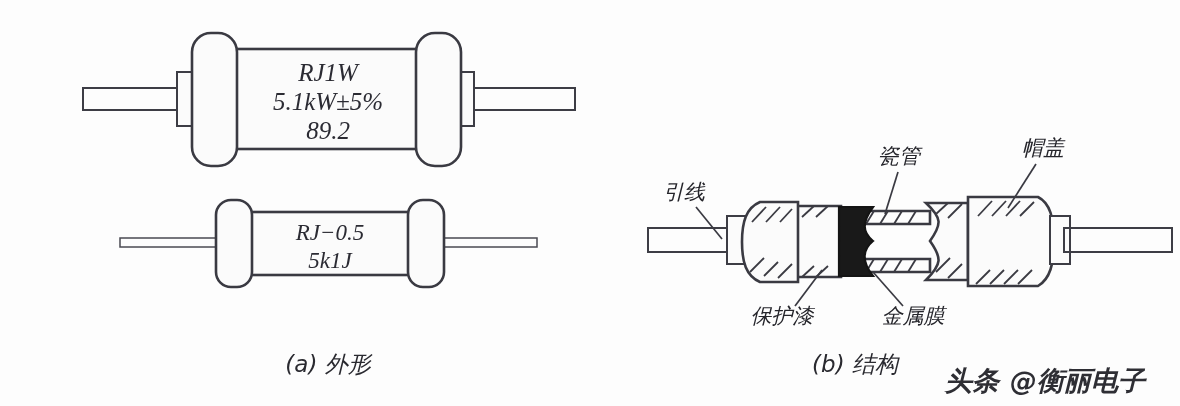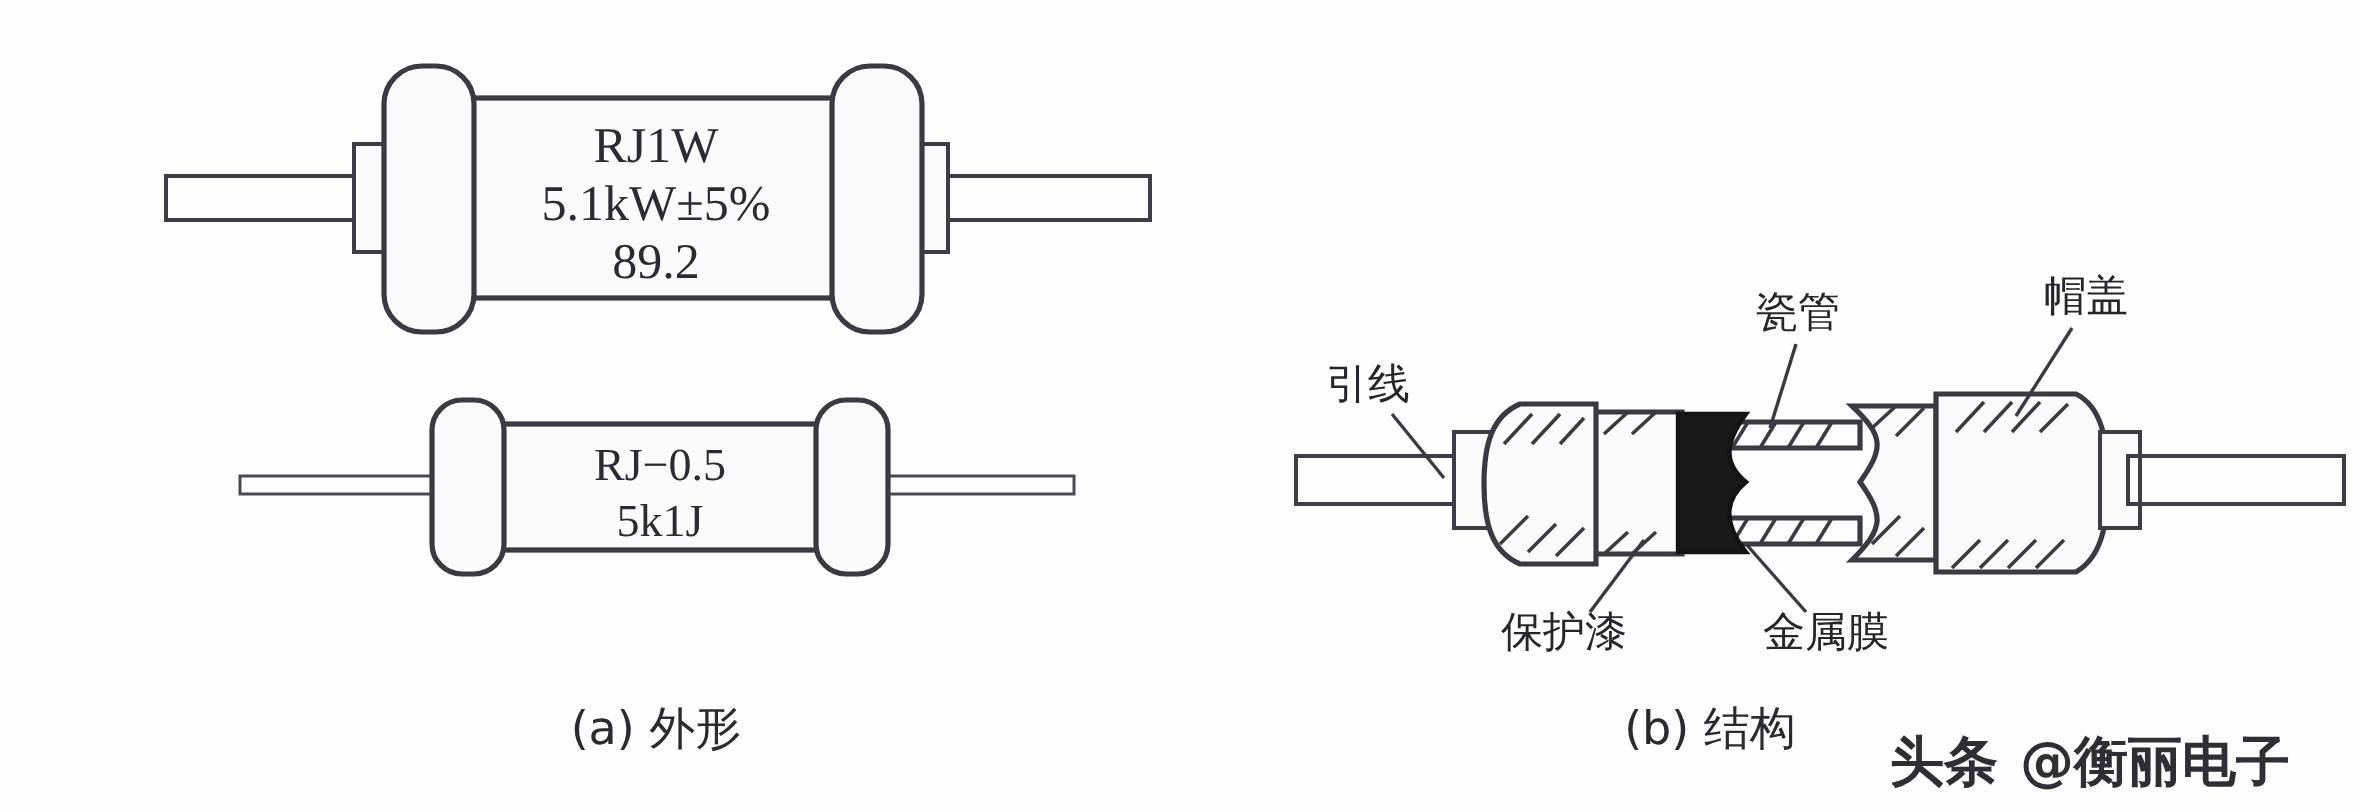--- a/index.html
+++ b/index.html
@@ -9,20 +9,21 @@
   }
   body {
     font-family: "Liberation Serif", "DejaVu Serif", serif;
   }
   #page {
     position: relative;
     width: 1180px;
     height: 406px;
     background: #fdfdfd;
     overflow: hidden;
+    font-style: italic;
   }
   #figure-svg {
     position: absolute;
     left: 0;
     top: 0;
     width: 1180px;
     height: 406px;
   }
   .ink        { stroke: #3a3a42; stroke-width: 2.6; fill: none; }
   .ink-thin   { stroke: #3d3d45; stroke-width: 2.0; fill: none; }

